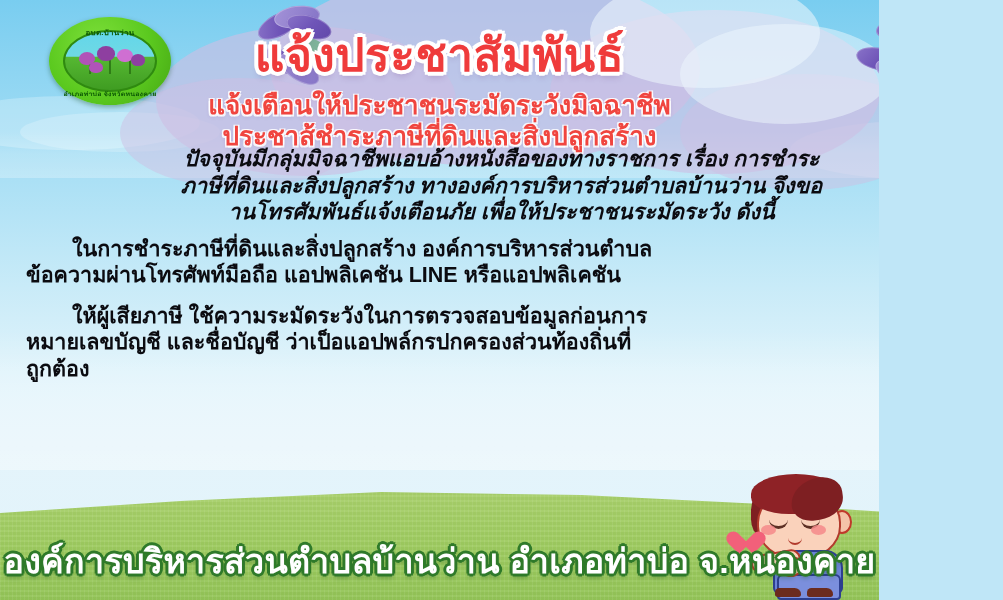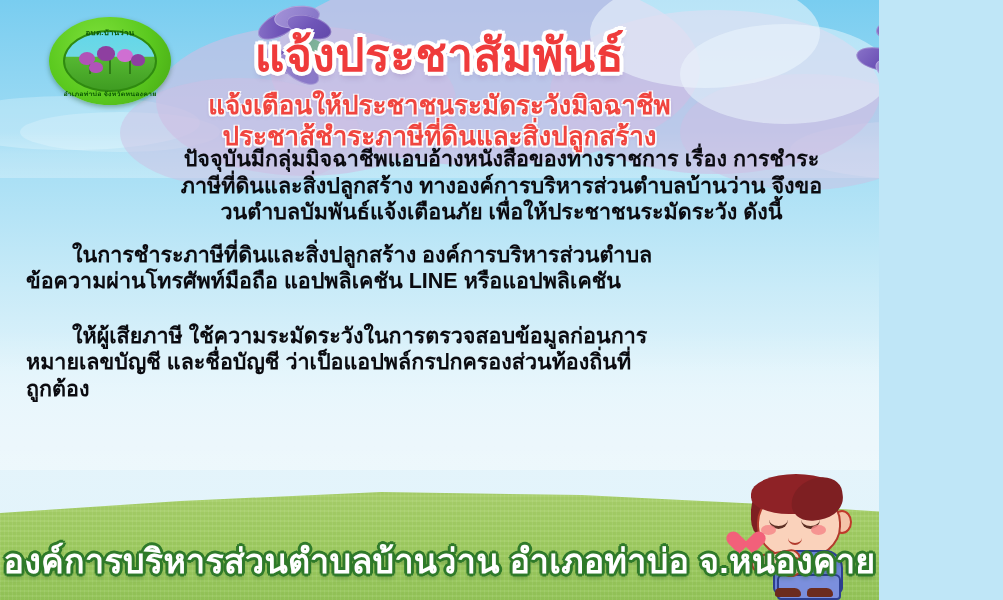--- a/index.html
+++ b/index.html
@@ -108,21 +108,21 @@
   }
   #subtitle1{top:84px;}
   #subtitle2{top:115px;}
 
   
   #body-copy{
     position:absolute;left:26px;top:146px;width:951px;
     color:#0b0b10;font-weight:bold;
   }
   .para{margin:0 0 9px 0;font-size:21.5px;line-height:26.5px;}
-  .para.center{text-align:center;}
+  .para.center{text-align:center;font-style:italic;}
   .para.just{text-align:left;}
   .para .indent{display:inline-block;width:46px;}
   .pline{display:block;white-space:nowrap;}
   .pline.c{text-align:center;}
 
   
   #footer-text{
     position:absolute;left:0;right:0;bottom:12px;text-align:center;
     font-size:34px;font-weight:bold;color:#ffffff;
     letter-spacing:.3px;white-space:nowrap;
@@ -222,29 +222,29 @@
 
   <div id="title">แจ้งประชาสัมพันธ์</div>
   <div class="subtitle" id="subtitle1">แจ้งเตือนให้ประชาชนระมัดระวังมิจฉาชีพ</div>
   <div class="subtitle" id="subtitle2">ประชาส้ชำระภาษีที่ดินและสิ่งปลูกสร้าง</div>
 
   <div id="body-copy">
 
     <p class="para center">
       <span class="pline c">ปัจจุบันมีกลุ่มมิจฉาชีพแอบอ้างหนังสือของทางราชการ เรื่อง การชำระ</span>
       <span class="pline c">ภาษีที่ดินและสิ่งปลูกสร้าง ทางองค์การบริหารส่วนตำบลบ้านว่าน จึงขอ</span>
-      <span class="pline c">วนตำบลบัมพันธ์แจ้งเตือนภัย เพื่อให้ประชาชนระมัดระวัง ดังนี้</span>
+      <span class="pline c">านโทรศัมพันธ์แจ้งเตือนภัย เพื่อให้ประชาชนระมัดระวัง ดังนี้</span>
     </p>
 
-    <p class="para just" style="margin-top:16px;">
+    <p class="para just" style="margin-top:10px;">
       <span class="pline"><span class="indent"></span><span>ในการชำระภาษีที่ดินและสิ่งปลูกสร้าง องค์การบริหารส่วนตำบล</span></span>
       <span class="pline">ข้อความผ่านโทรศัพท์มือถือ แอปพลิเคชัน LINE หรือแอปพลิเคชัน</span>
     </p>
 
-    <p class="para just" style="margin-top:28px;">
+    <p class="para just" style="margin-top:14px;">
       <span class="pline"><span class="indent"></span><span>ให้ผู้เสียภาษี ใช้ความระมัดระวังในการตรวจสอบข้อมูลก่อนการ</span></span>
       <span class="pline">หมายเลขบัญชี และชื่อบัญชี ว่าเป็อแอปพล์กรปกครองส่วนท้องถิ่นที่</span>
       <span class="pline">ถูกต้อง</span>
     </p>
 
   </div>
 
   <div id="grass"></div>
   <div id="grass-texture"></div>
 

